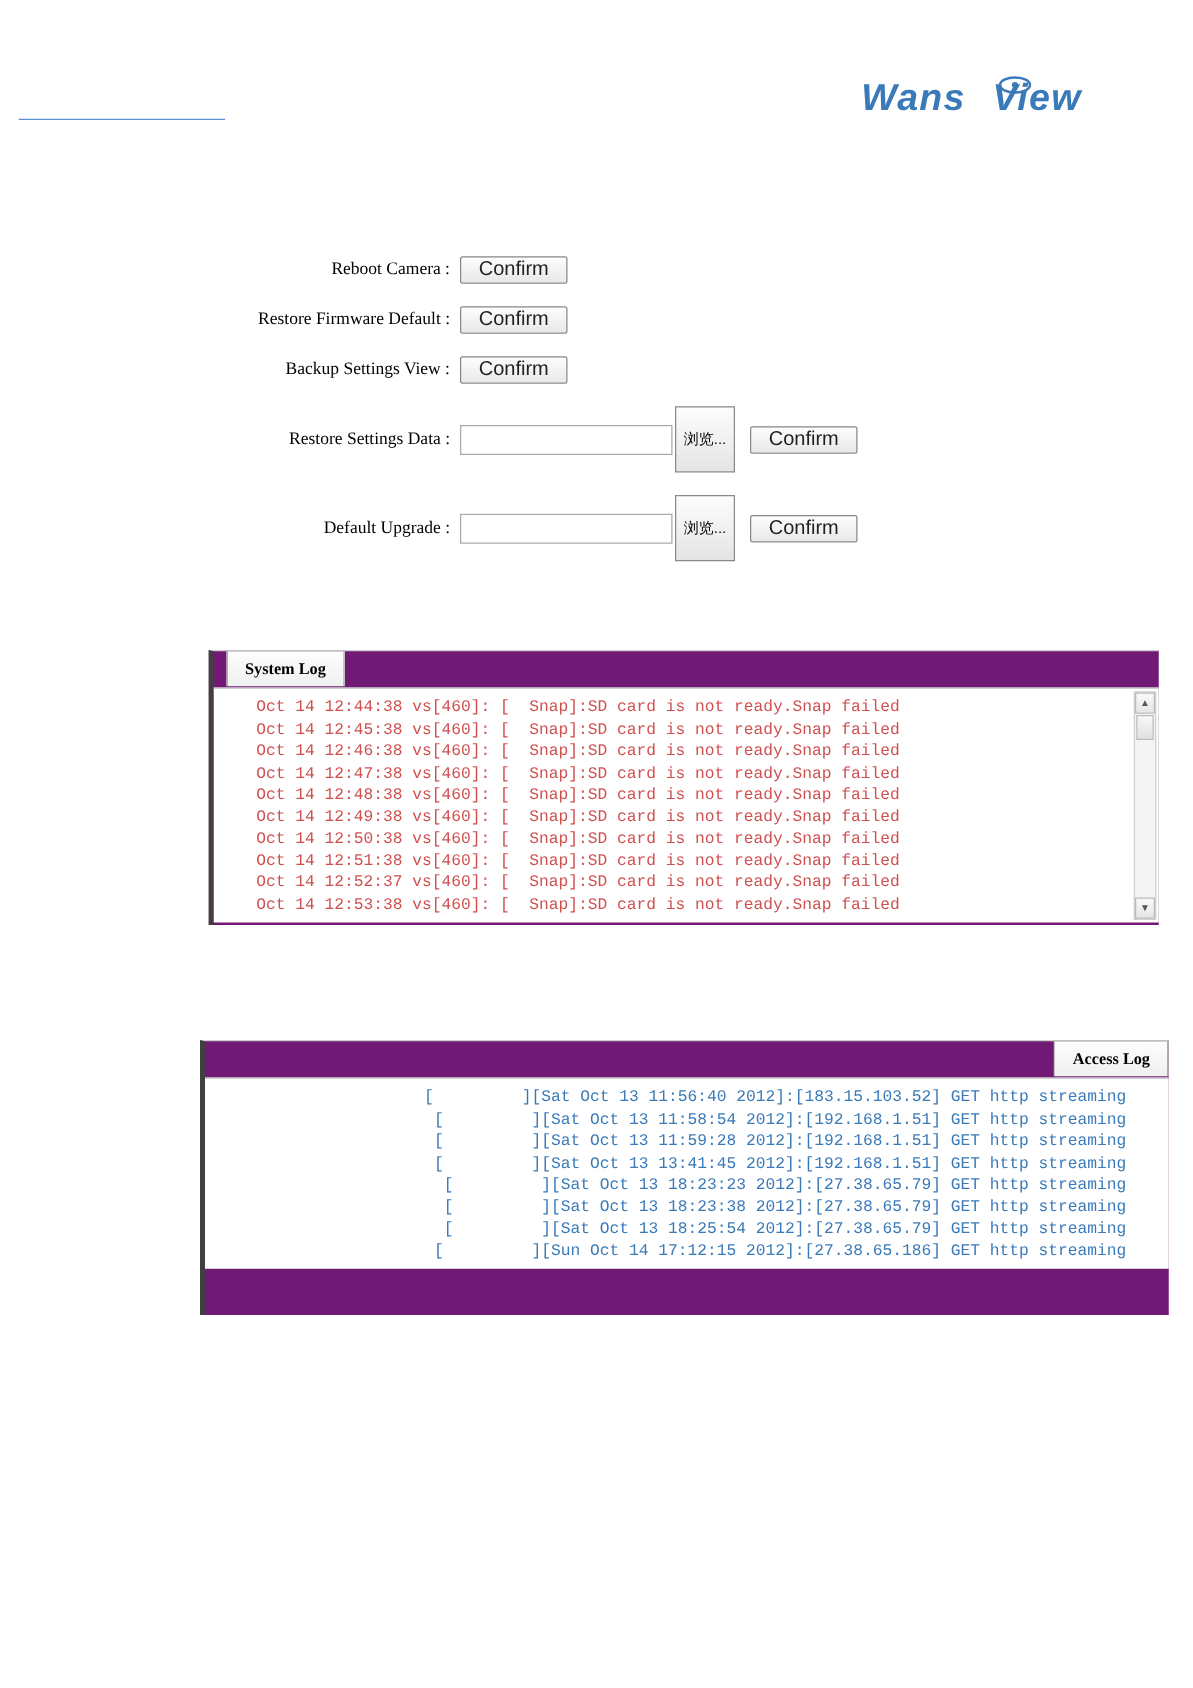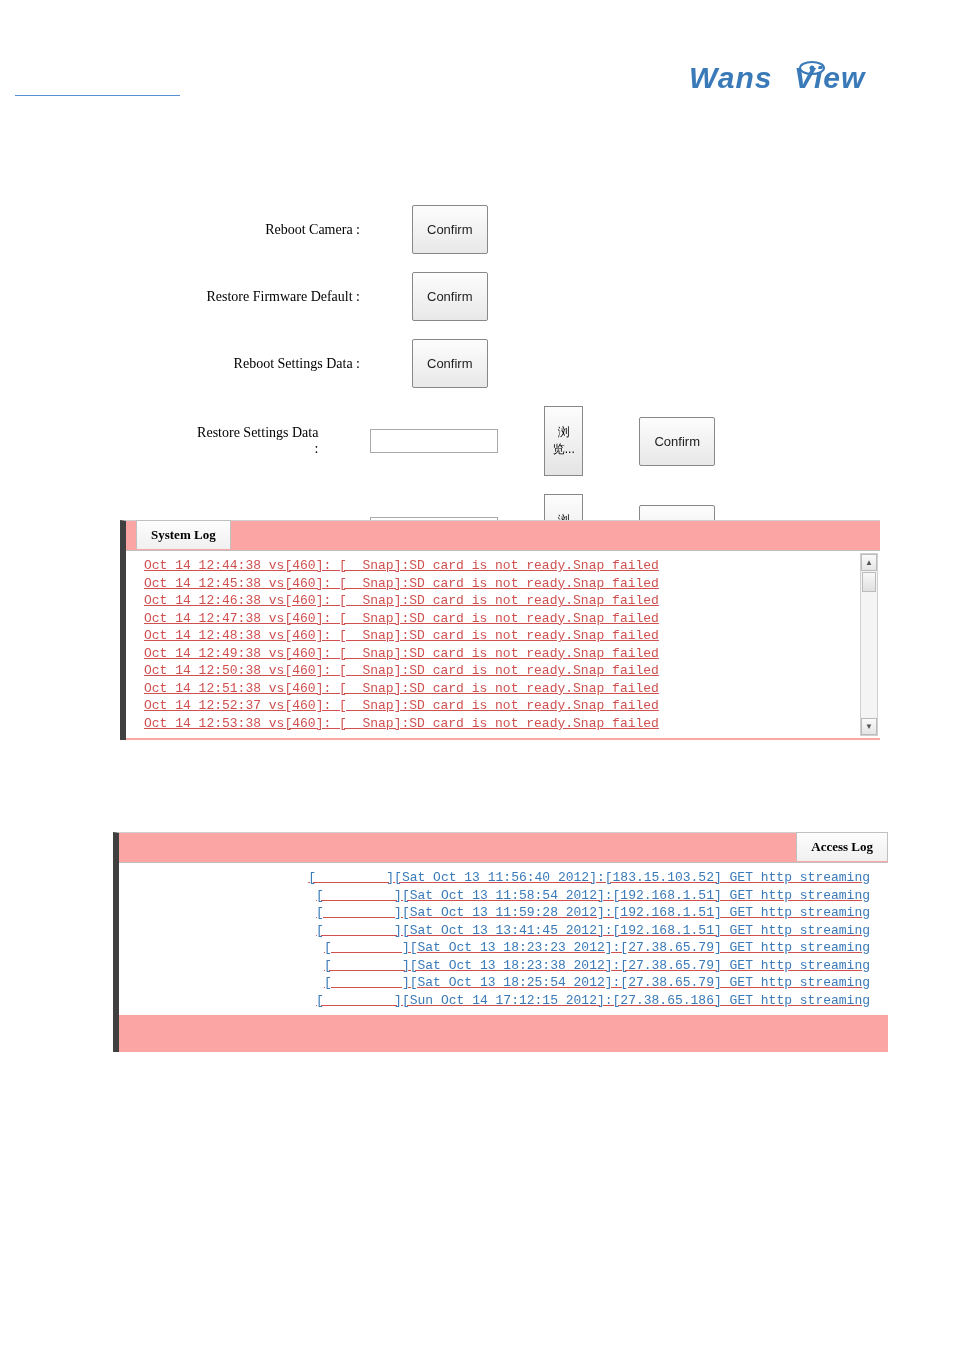--- a/index.html
+++ b/index.html
@@ -27,36 +27,35 @@
     .settings-section {
       position: absolute;
       top: 205px;
       left: 195px;
       width: 520px;
     }
     .setting-row {
       display: flex;
       align-items: center;
       margin-bottom: 18px;
-      gap: 44px;
     }
     .setting-label {
       width: 165px;
       text-align: right;
       font-family: 'Times New Roman', serif;
       font-size: 14px;
       color: #000;
       margin-right: 8px;
     }
     .confirm-btn {
       background: linear-gradient(#fdfdfd, #e8e8e8);
       border: 1px solid #888;
       border-radius: 2px;
-      padding: 16px 14px;
-      font-size: 13px;
+      padding: 1px 14px;
+      font-size: 16px;
       color: #222;
       cursor: pointer;
       font-family: Arial, sans-serif;
     }
     .file-input {
       width: 170px;
       height: 24px;
       border: 1px solid #aaa;
       background: #fff;
       margin-right: 2px;
@@ -65,23 +64,24 @@
       background: linear-gradient(#fdfdfd, #e4e4e4);
       border: 1px solid #888;
       padding: 17px 6px;
       font-size: 12px;
       font-family: '宋体', SimSun, sans-serif;
       cursor: pointer;
       margin-right: 12px;
     }
     .log-panel {
       position: absolute;
-      border-left: 6px solid #404040;
+      border-left: 4px solid #404040;
       border-top: 1px solid #d0d0d0;
-      background: #fca5a5;
+      background: #701a75;
+      margin-left: 47px;
     }
     .system-log-panel {
       top: 520px;
       left: 120px;
       width: 760px;
       height: 220px;
     }
     .access-log-panel {
       top: 832px;
       left: 113px;
@@ -104,25 +104,24 @@
     }
     .log-content-wrap {
       position: relative;
       background: #fff;
       border-top: 1px solid #c0c0c0;
     }
     .log-content {
       font-family: 'Courier New', monospace;
       font-size: 13px;
       color: #d05050;
-      padding: 6px 18px;
+      padding: 6px 34px;
       white-space: pre;
       line-height: 1.35;
       overflow: hidden;
-      text-decoration: underline;
     }
     .access-log-content .log-line {
       color: #3a7ab8;
     }
     .log-line { display:block; }
     .scrollbar {
       position: absolute;
       right: 2px;
       top: 2px;
       bottom: 2px;
@@ -171,21 +170,21 @@
 <div class="settings-section">
   <div class="setting-row">
     <span class="setting-label">Reboot Camera :</span>
     <button class="confirm-btn">Confirm</button>
   </div>
   <div class="setting-row">
     <span class="setting-label">Restore Firmware Default :</span>
     <button class="confirm-btn">Confirm</button>
   </div>
   <div class="setting-row">
-    <span class="setting-label">Reboot Settings Data :</span>
+    <span class="setting-label">Backup Settings View :</span>
     <button class="confirm-btn">Confirm</button>
   </div>
   <div class="setting-row">
     <span class="setting-label">Restore Settings Data :</span>
     <div class="file-input"></div>
     <button class="browse-btn">浏览...</button>
     <button class="confirm-btn">Confirm</button>
   </div>
   <div class="setting-row">
     <span class="setting-label">Default Upgrade :</span>

